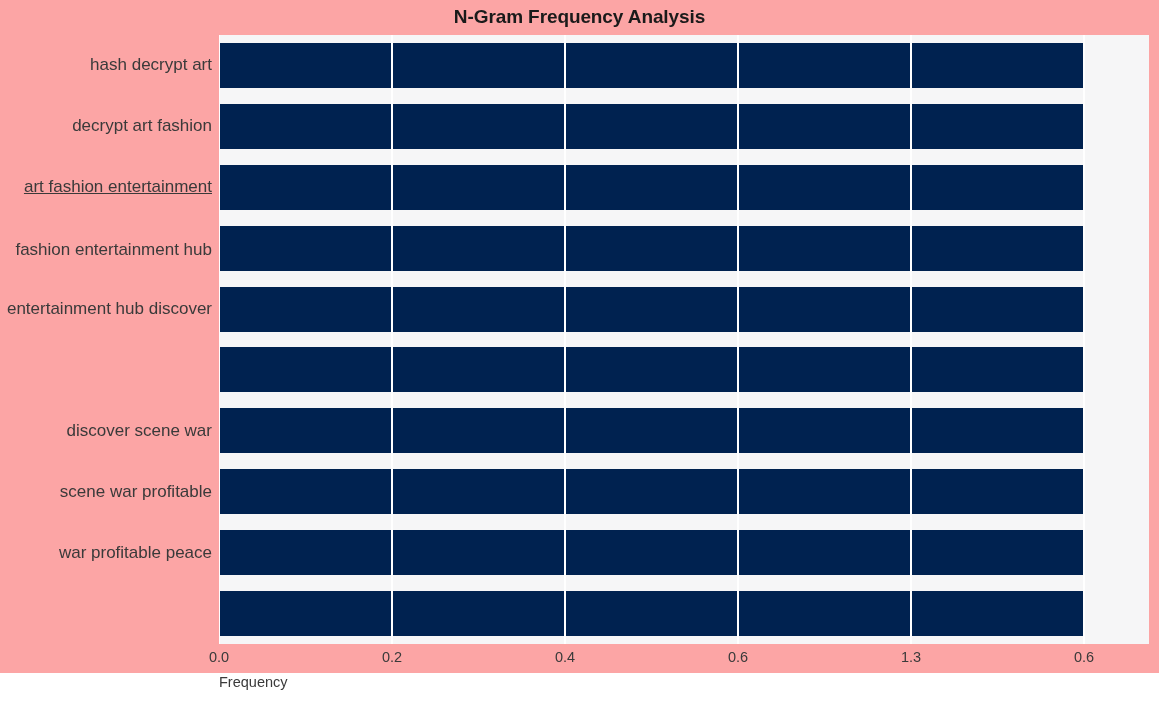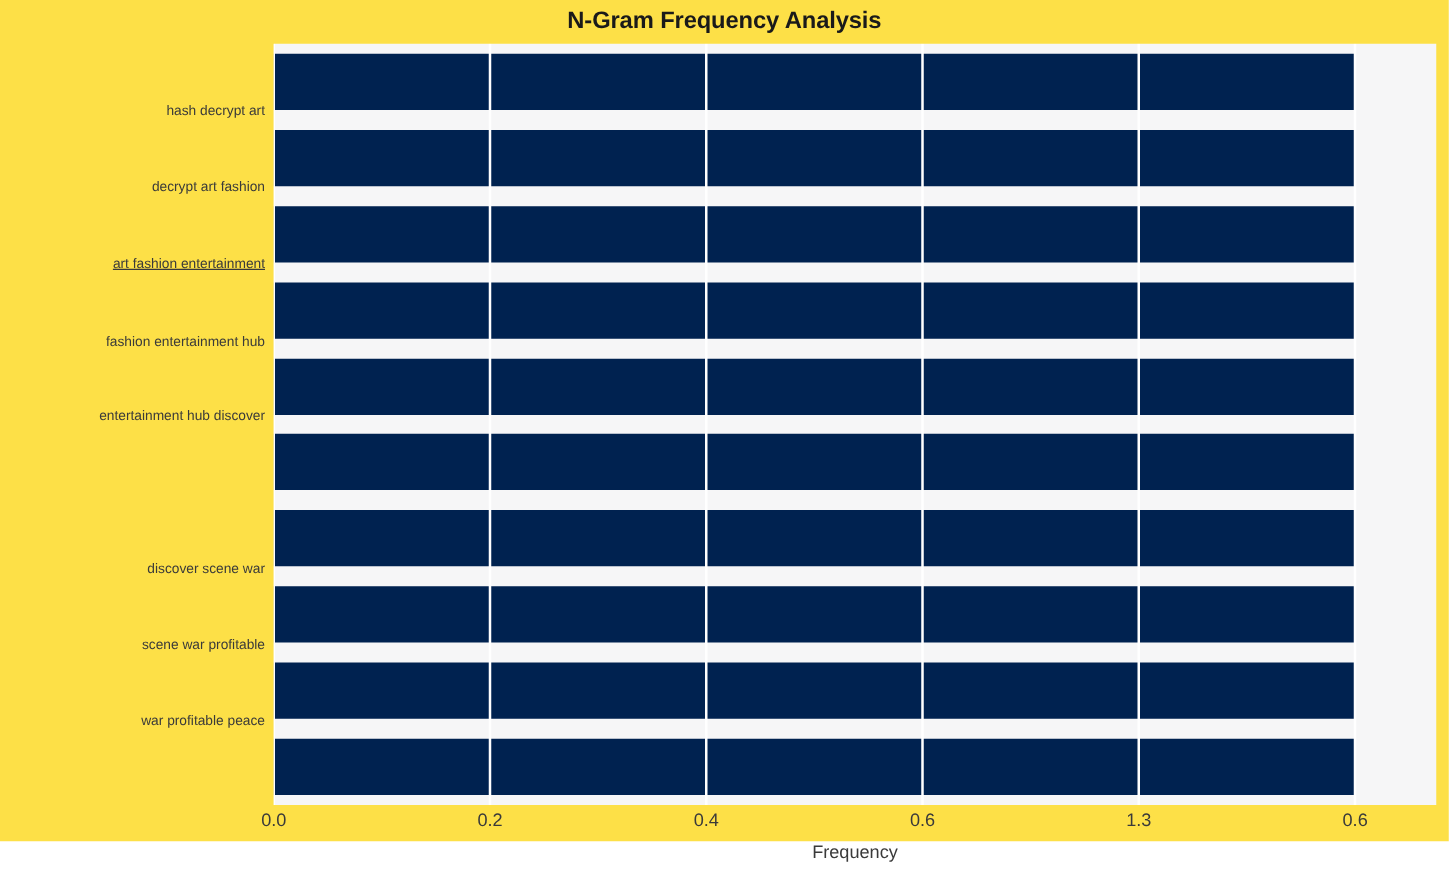--- a/index.html
+++ b/index.html
@@ -12,21 +12,21 @@
     height: 701px;
     overflow: hidden;
     font-family: "Liberation Sans", sans-serif;
     -webkit-font-smoothing: antialiased;
   }
 
   #figure {
     position: relative;
     width: 1159px;
     height: 673px;
-    background: #fde047;
+    background: #fca5a5;
   }
 
   
   #chart-title {
     position: absolute;
     left: 0;
     top: 6px;
     width: 1159px;
     text-align: center;
     font-size: 19px;
@@ -76,25 +76,24 @@
     left: 0;
     top: 35px;
     width: 212px;
     height: 609px;
   }
   .y-tick-label {
     position: absolute;
     right: 0;
     width: 212px;
     text-align: right;
-    font-size: 11px;
+    font-size: 17px;
     color: #3a3a3a;
     white-space: nowrap;
     transform: translateY(-50%);
-    margin-top: 24px;
   }
 
   
   #x-tick-layer {
     position: absolute;
     left: 219px;
     top: 649px;
     width: 930px;
     height: 22px;
   }
@@ -106,21 +105,21 @@
     white-space: nowrap;
     transform: translateX(-50%);
   }
 
   
   #x-axis-label {
     position: absolute;
     left: 219px;
     top: 674px;
     width: 930px;
-    text-align: center;
+    text-align: left;
     font-size: 14.5px;
     color: #3a3a3a;
   }
 </style>
 </head>
 <body>
 
 <div id="figure">
 
   <div id="chart-title">N-Gram Frequency Analysis</div>

